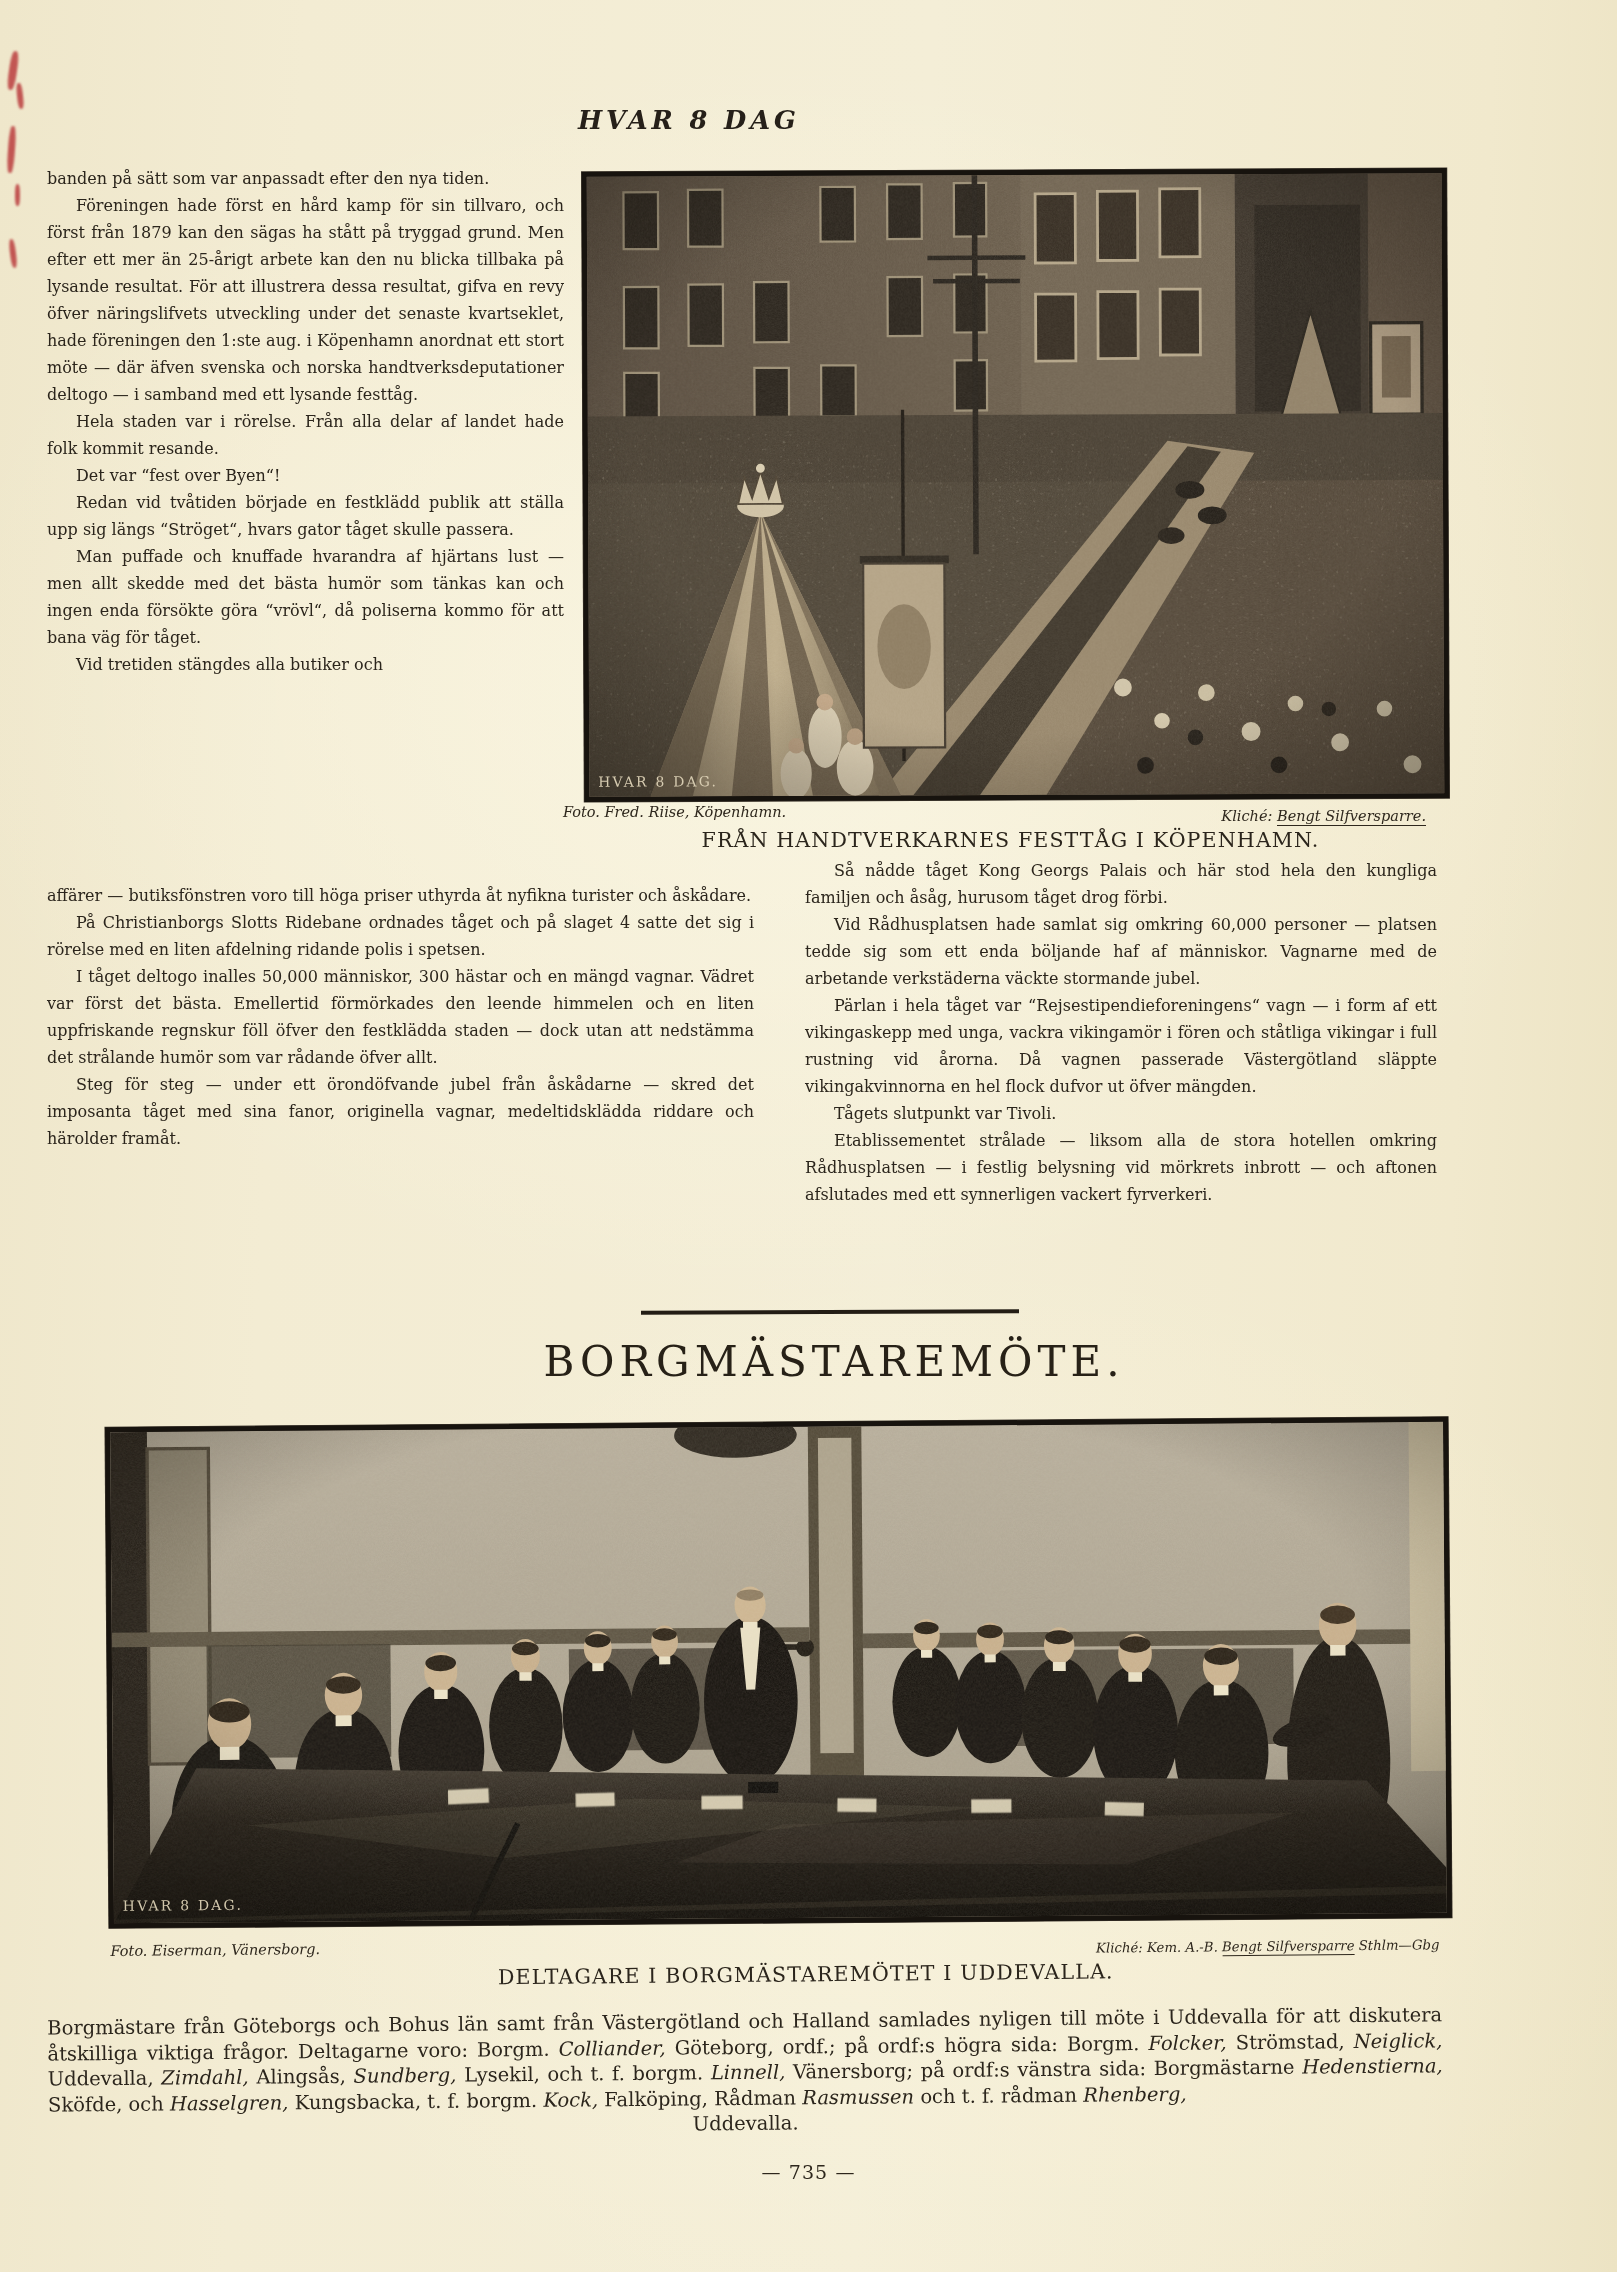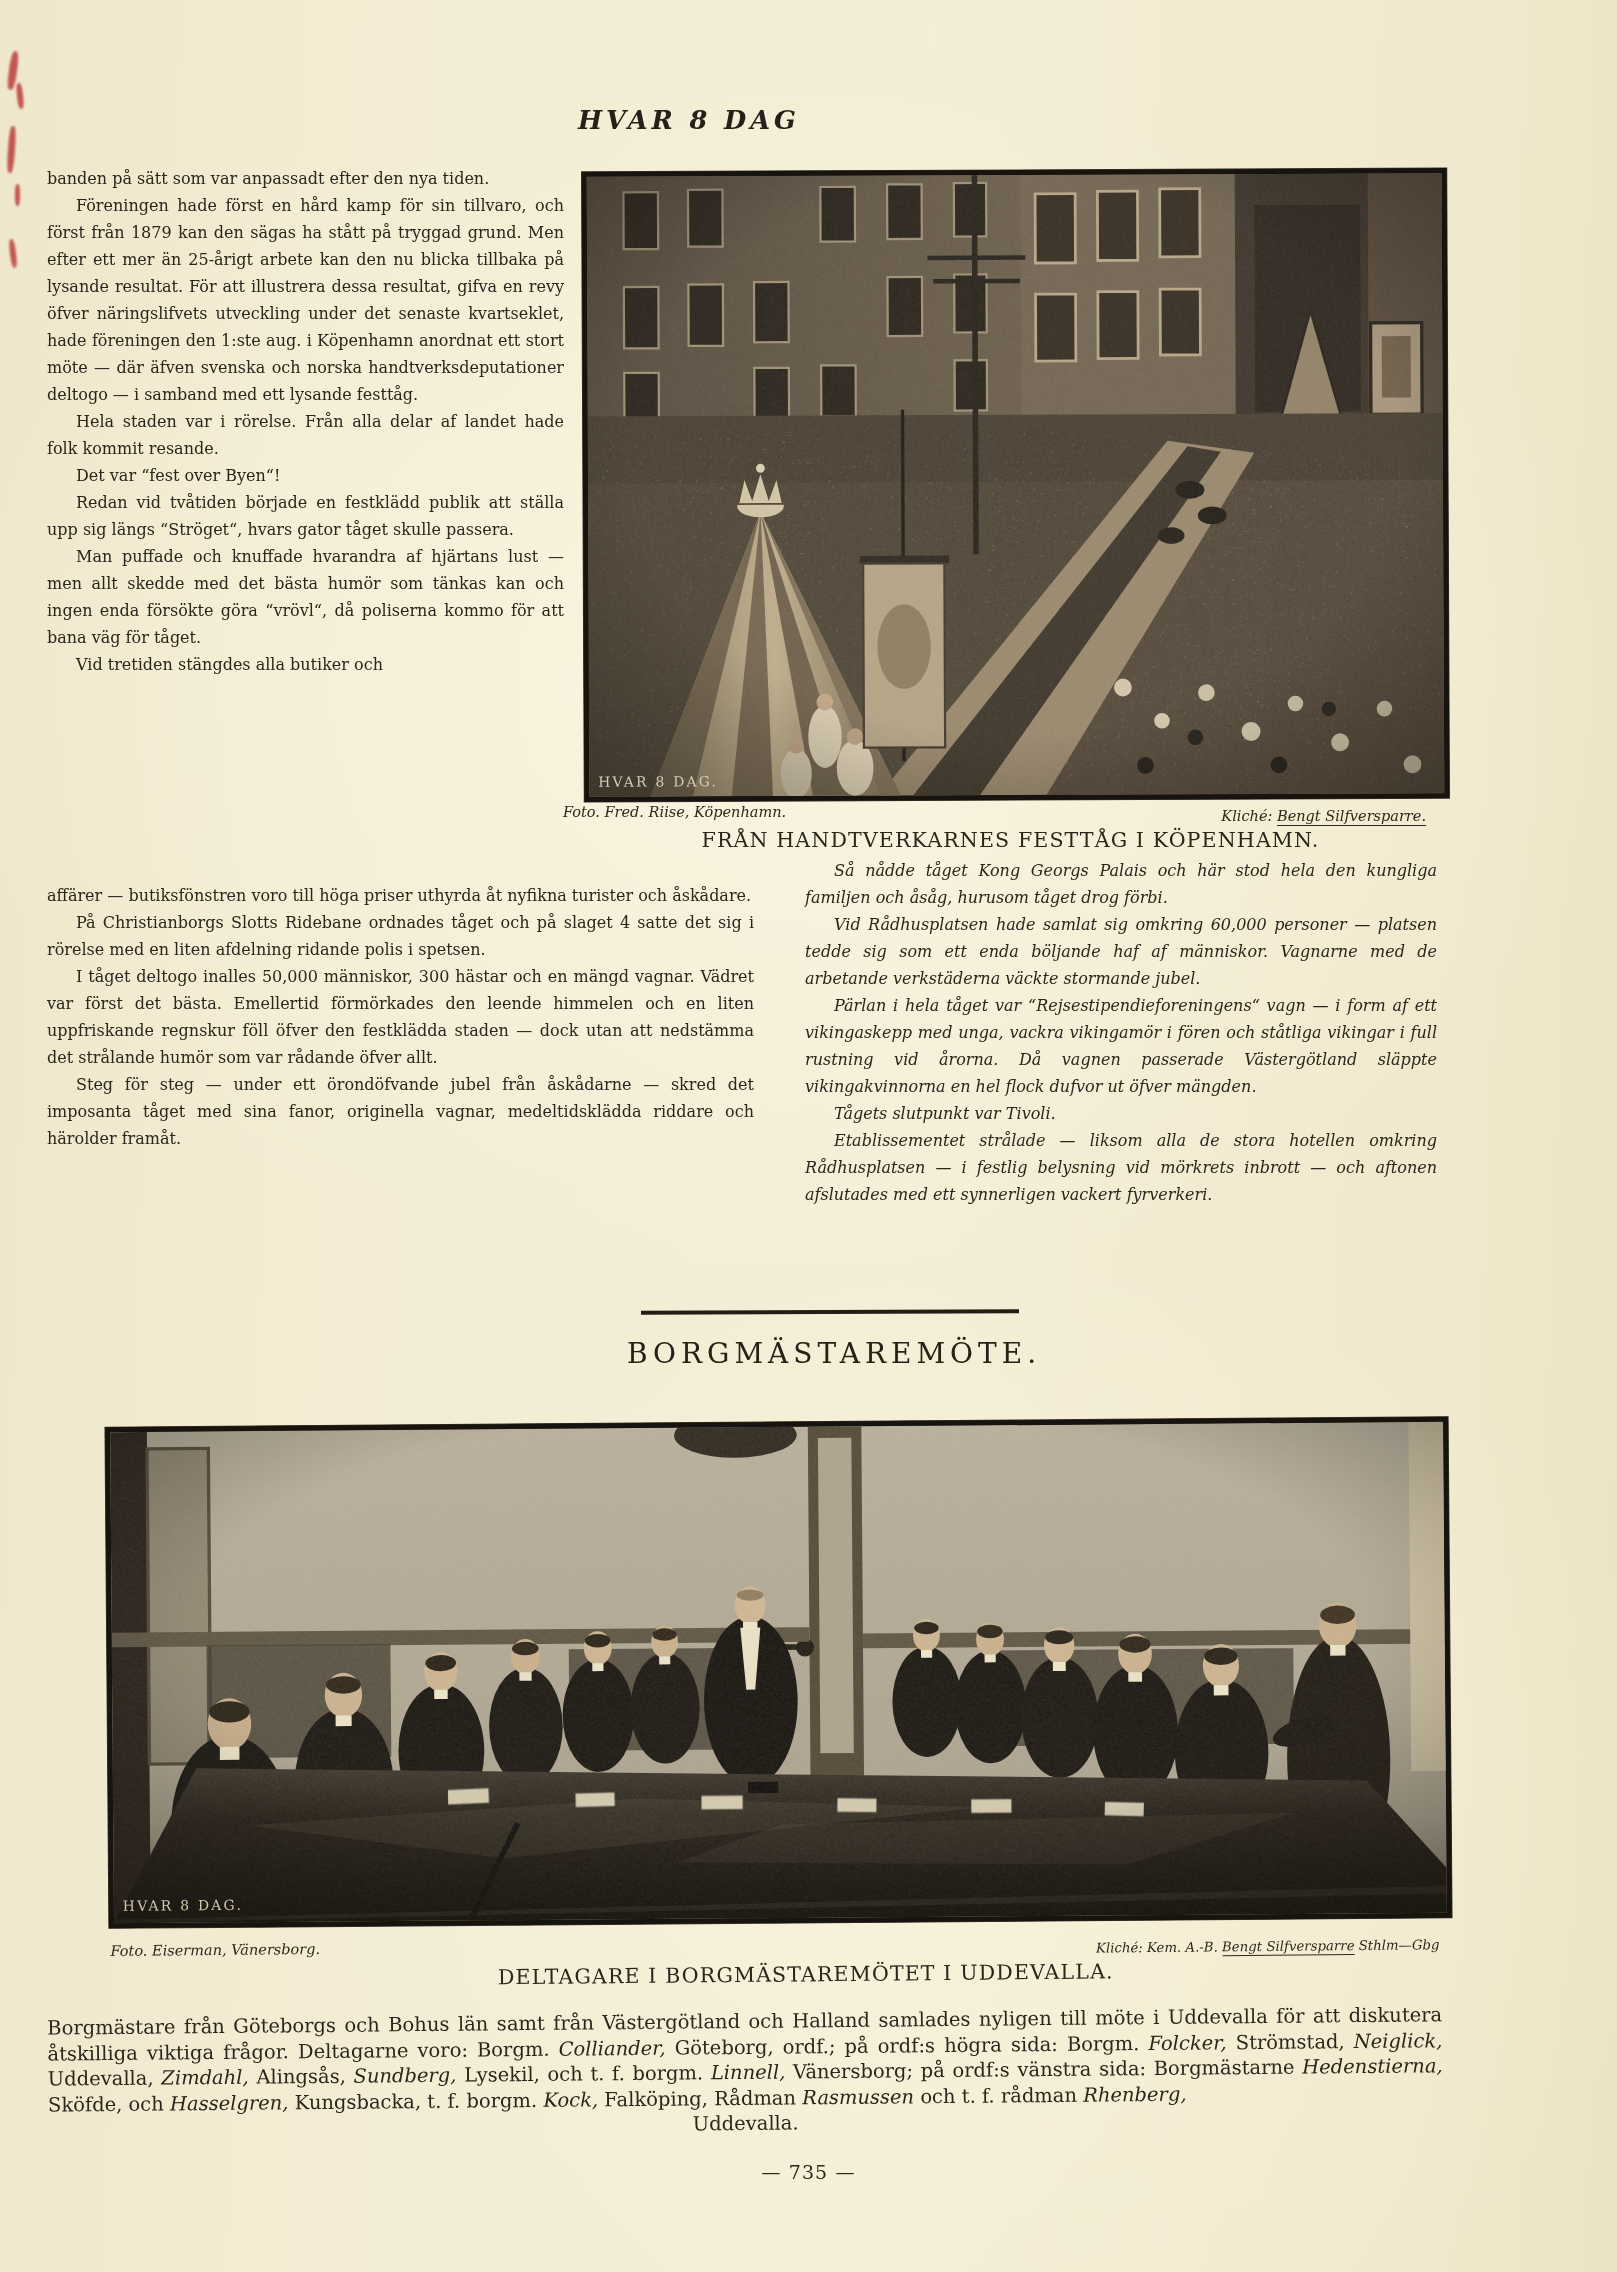--- a/index.html
+++ b/index.html
@@ -15,35 +15,35 @@
   .abs{position:absolute;}
   .masthead{
     left:578px; top:105px; width:389px; text-align:left;
     font-style:italic; font-weight:600; font-size:25.6px; letter-spacing:3.9px; color:#262019;
   }
   .bodycol{ text-align:justify; font-size:16px; line-height:27px; color:#2b251c; }
   .bodycol p{ margin:0; text-indent:29px; }
   .first-flush p:first-child{ text-indent:0; }
   .col-narrow{ left:47px; top:165px; width:517px; }
   .col-wideleft{ left:47px; top:882px; width:707px; }
-  .col-right{ left:805px; top:857px; width:632px;font-style:italic; }
+  .col-right{ left:805px; top:857px; width:632px; }
   figure{margin:0;}
   .photo{ border:5.6px solid #17130e; background:#4c443a; box-shadow:0 0 0 0.6px #3a332a; }
   .photo1{ left:583px; top:170px; width:855px; height:620px; transform:rotate(-0.25deg); }
   .photo2{ left:107px; top:1422px; width:1333px; height:491px; transform:rotate(-0.45deg); }
   .photo svg{ display:block; width:100%; height:100%; }
   .credit{ font-style:italic; font-size:14.5px; color:#2e271d; }
   .credit .uname{ border-bottom:1.7px solid #2e271d; padding-bottom:1.1px; }
   .credit1L{ left:563px; top:804px; }
   .credit1R{ right:192px; top:808px; }
   .capt{ text-align:center; font-size:20.6px; letter-spacing:1.1px; color:#2b251c; white-space:nowrap; }
   .capt1{ left:583px; top:828px; width:855px; }
   .rule2{ left:641px; top:1310px; width:378px; height:3.9px; background:#231d15; transform:rotate(-0.2deg); }
   .heading2{ left:528px; top:1337px; width:612px; margin:0; text-align:center;
-    font-weight:400; font-size:28px; letter-spacing:5px; color:#272117; white-space:nowrap;}
+    font-weight:400; font-size:42px; letter-spacing:5px; color:#272117; white-space:nowrap;}
   .bottomblock{ left:0; top:0; width:1618px; height:2273px; transform:rotate(-0.55deg); transform-origin:111px 2002px; }
   .credit2L{ left:111px; top:1943px; }
   .credit2R{ right:178px; top:1950px; font-size:13.3px; }
   .capt2{ left:389px; top:1969px; width:834px; }
   .body-bottom{ left:47px; top:2015px; width:1395px; text-align:justify; font-size:19.5px; line-height:25.6px; }
   .body-bottom p{margin:0;}
   .center-line{ text-align:center; }
   .pageno{ left:0; top:2161px; width:1535px; text-align:center; font-size:19px; letter-spacing:1.1px; color:#2d261c;padding-left:41px; }
   .redmark{ position:absolute; background:#b3262b; border-radius:40%; filter:blur(1.1px); opacity:.75; }
   i{font-style:italic;}

